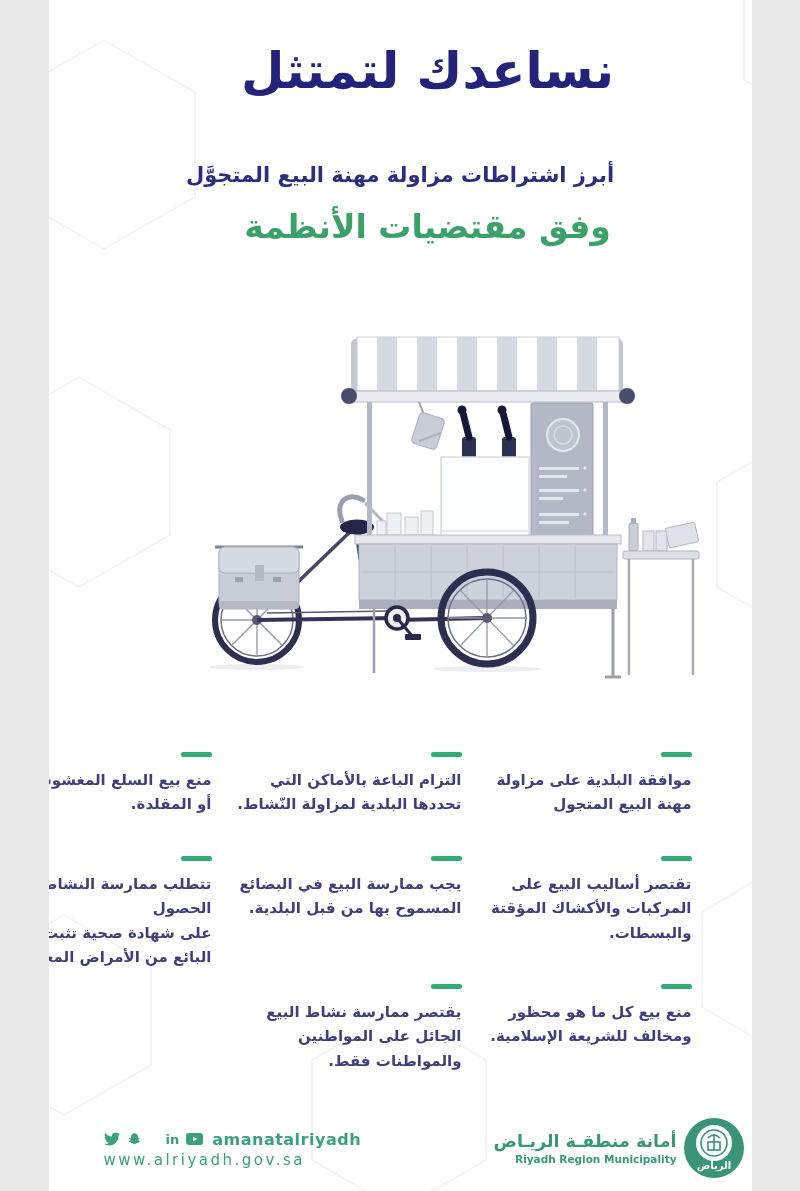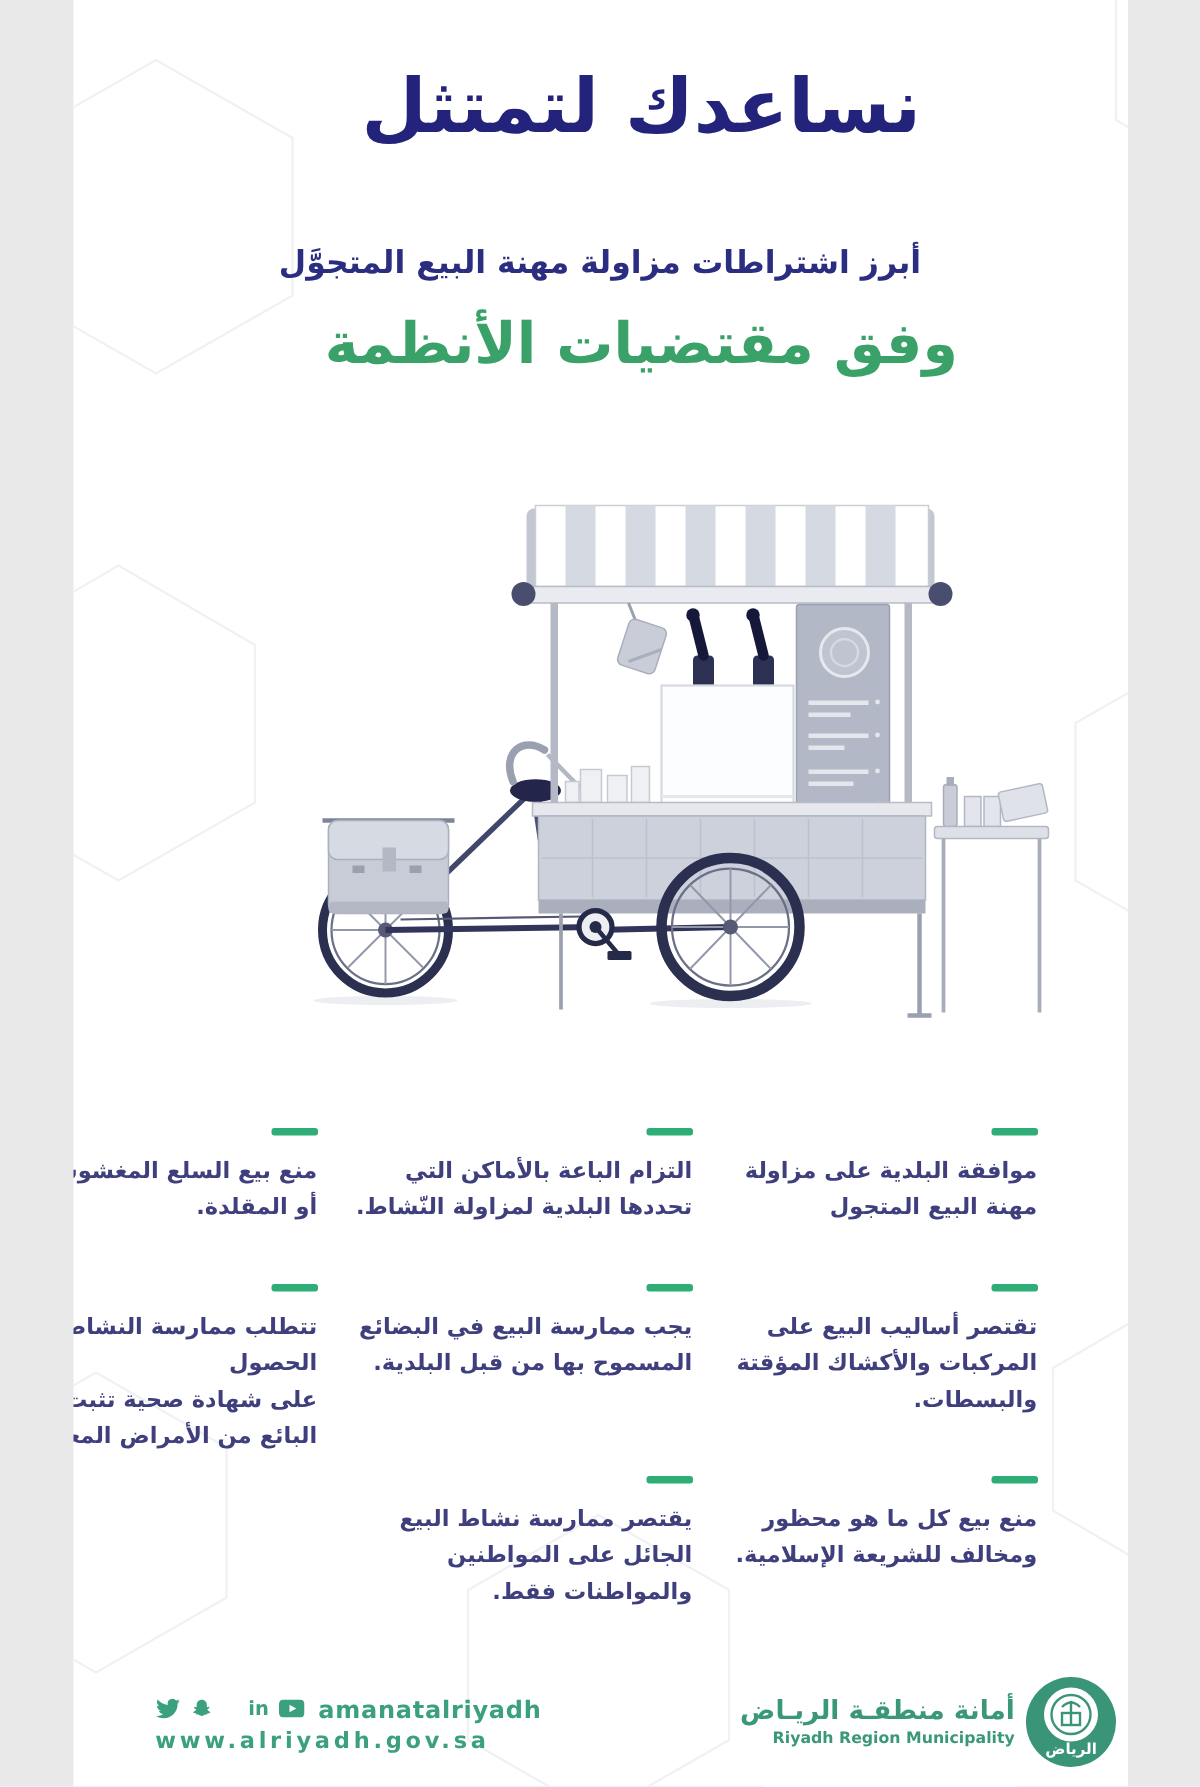--- a/index.html
+++ b/index.html
@@ -8,39 +8,39 @@
   .canvas {
     position:relative; width:703px; height:1191px; margin:0 auto;
     background:#ffffff; overflow:hidden;
   }
   .bg-pattern { position:absolute; inset:0; pointer-events:none; }
   .title { position:absolute; top:42px; left:0; right:0; padding-left:55px;
            font-size:50px; font-weight:bold; color:#23237b; letter-spacing:-1px; }
   .subtitle { position:absolute; top:163px; left:0; right:0; 
            font-size:21px; font-weight:bold; color:#2b2e80; }
   .tagline { position:absolute; top:207px; left:0; right:0; padding-left:55px;
-           font-size:38px; font-weight:bold; color:#3aa268; }
+           font-size:33px; font-weight:bold; color:#3aa268; }
   .hdr-line { direction:rtl; text-align:center; }
 
   
   .cart { position:absolute; left:130px; top:325px; }
 
   
   .req { position:absolute; width:225px; direction:rtl; text-align:right; }
   .req .dash { width:31px; height:5px; border-radius:2px; background:#2fad76; margin-bottom:11px; }
   .req .req-text { font-size:15px; font-weight:bold; color:#3f3f7d;
                    line-height:1.62; white-space:pre-line; }
 
   
   .footer-left { position:absolute; left:55px; top:1130px; color:#3aa07e; }
   .social-row { display:flex; align-items:center; gap:7px; height:18px; }
   .social-row svg { display:block; }
   .li-in { font-size:13px; font-weight:bold; color:#3aa07e; line-height:1;margin-left:17px; }
   .handle { font-size:16px; font-weight:bold; letter-spacing:0.5px; margin-left:2px; }
-  .website { font-size:15px; font-weight:bold; letter-spacing:2.5px; margin-top:3px; }
+  .website { font-size:15px; font-weight:normal; letter-spacing:2.5px; margin-top:3px; }
 
   .footer-right { position:absolute; right:6px; top:1116px; display:flex; align-items:center; gap:5px; }
   .org-text { text-align:right; direction:rtl; }
   .org-ar { font-size:17.5px; font-weight:bold; color:#3a9878; line-height:1.25; }
   .org-en { font-size:10.5px; font-weight:bold; color:#3a9878; direction:ltr; }
 </style>
 </head>
 <body>
 
 <div class="canvas">

